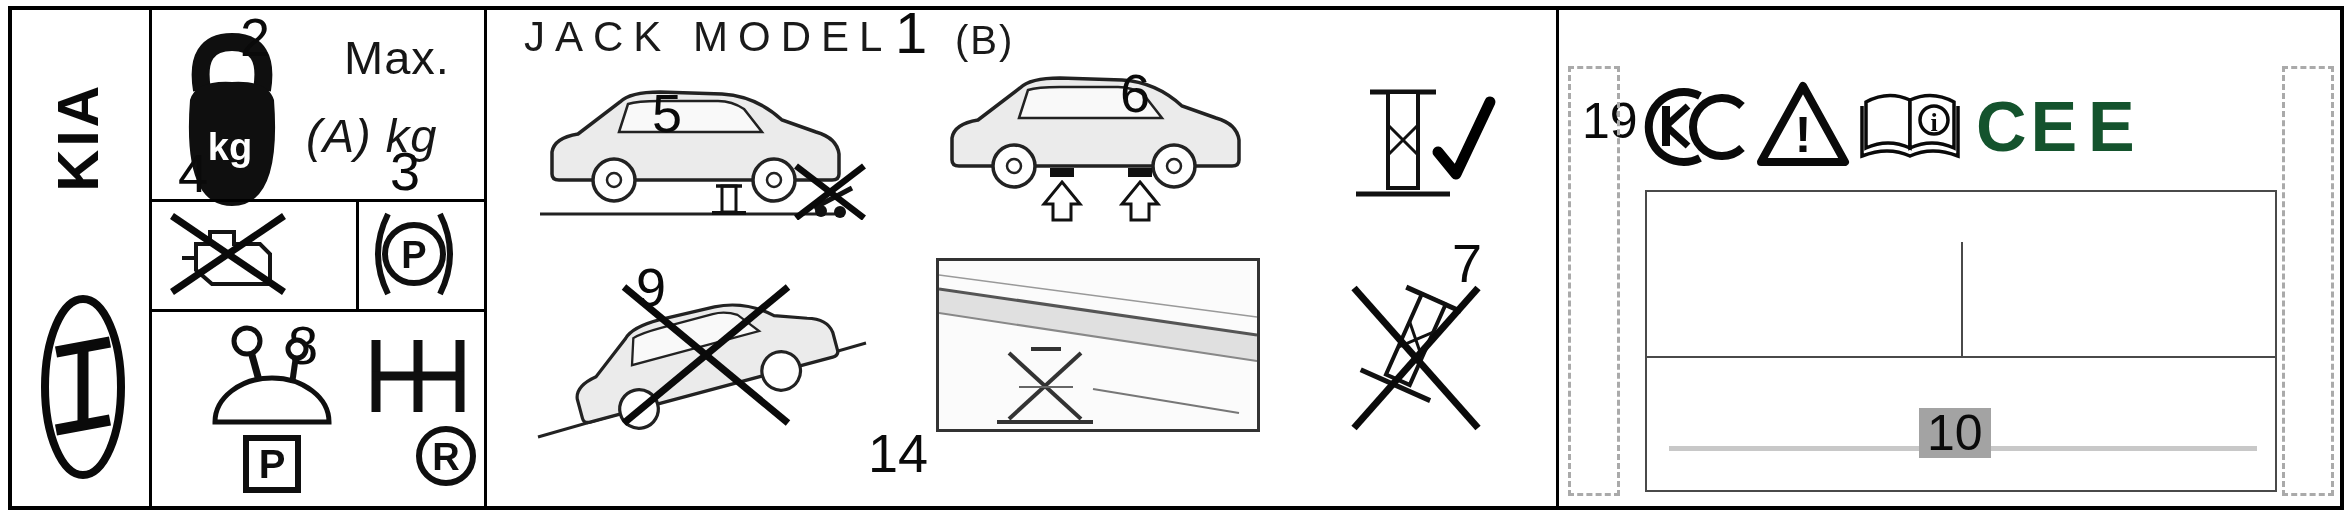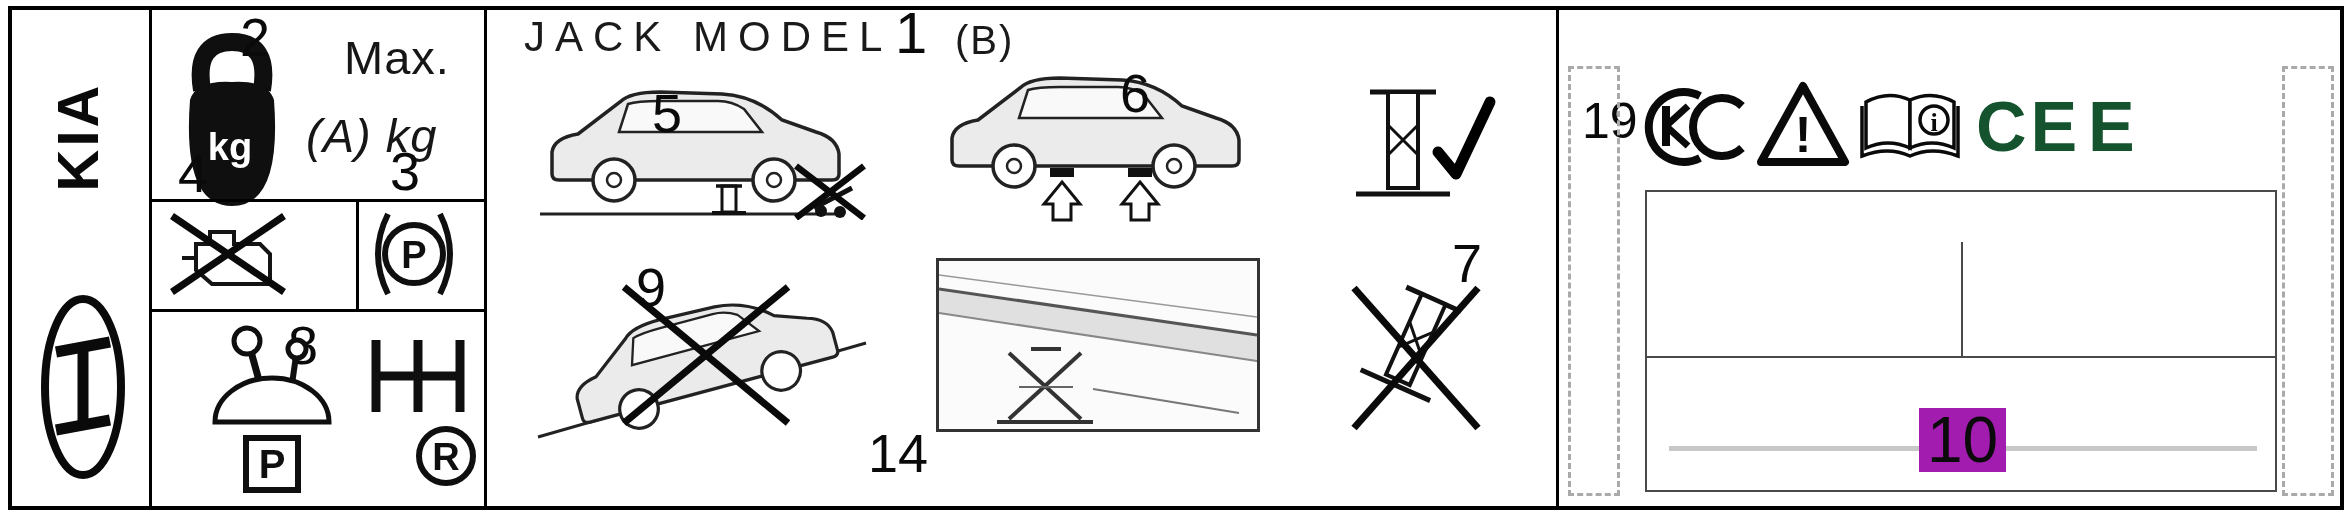--- a/index.html
+++ b/index.html
@@ -19,22 +19,22 @@
   .maxtxt { font-size:47px; color:#161616; letter-spacing:1px; }
   .dashbox { position:absolute; width:52px; height:430px; border:3px dashed #aaa; }
   .certtxt { position:absolute; font-size:70px; font-weight:700; color:#14532d; line-height:1; letter-spacing:4px; }
   .ukca { position:absolute; font-size:46px; font-weight:800; color:#0c0c0c; line-height:0.95; letter-spacing:1px; }
   .table { position:absolute; left:1645px; top:190px; width:632px; height:302px; border:2px solid #4a4a4a; }
   .kor { position:absolute; left:0; top:8px; width:100%; text-align:center; font-size:29px;
          color:#b3b3b3; letter-spacing:1px; }
   .table-vdiv { position:absolute; left:314px; top:50px; width:2px; height:114px; background:#4a4a4a; }
   .table-hdiv { position:absolute; left:0; top:164px; width:100%; height:2px; background:#4a4a4a; }
   .gray-line { position:absolute; left:22px; top:254px; width:588px; height:5px; background:#c8c8c8; }
-  .num10 { position:absolute; left:272px; top:216px; font-size:64px; color:#0a0a0a;
-           background:#a21caf; padding:0 8px; line-height:1; }
+  .num10 { position:absolute; left:272px; top:216px; font-size:50px; color:#0a0a0a;
+           background:#a3a3a3; padding:0 8px; line-height:1; }
   .inset { position:absolute; left:936px; top:258px; width:324px; height:174px;
            border:3px solid #333; background:#fbfbfb; }
   svg { display:block; }
 </style>
 </head>
 <body>
 
 <div class="label">
   <div class="frame"></div>
 

